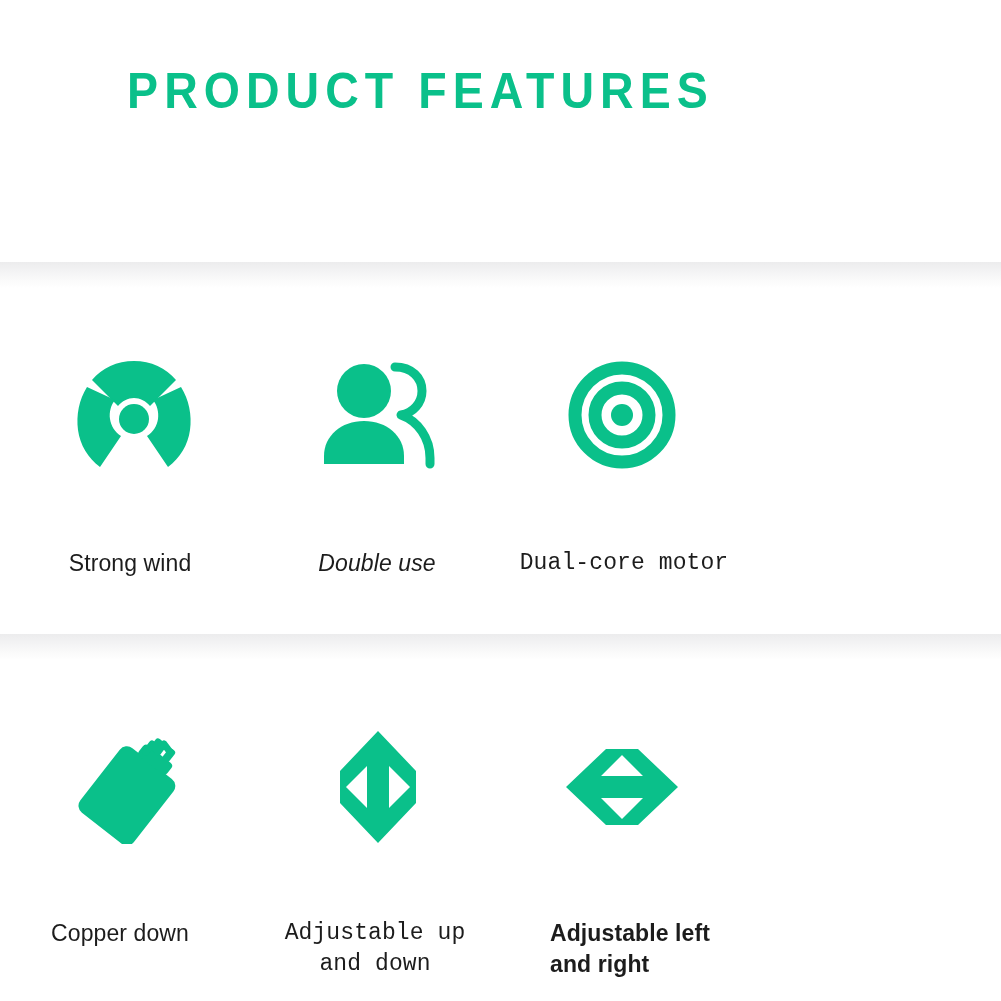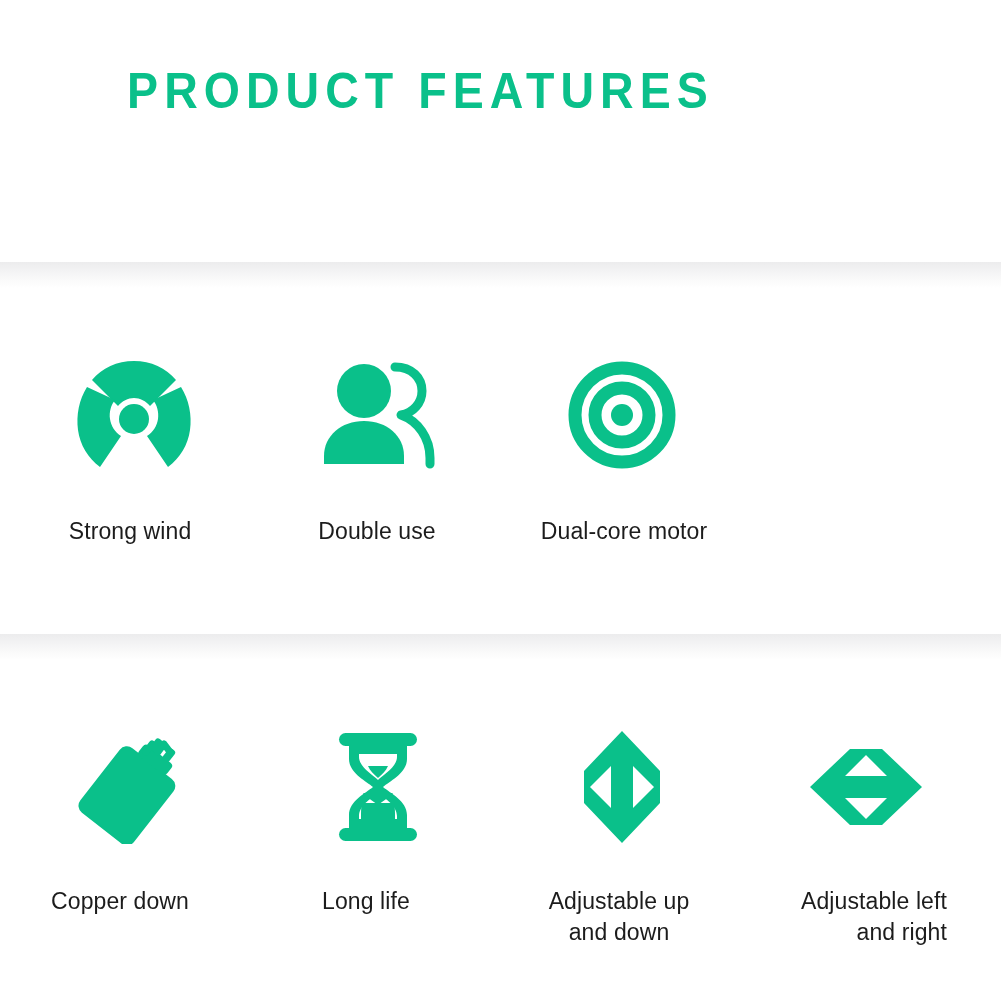--- a/index.html
+++ b/index.html
@@ -79,20 +79,21 @@
     height: 341px;
     padding: 0 12px;
   }
 
   .feature-cell {
     width: 244px;
     display: flex;
     flex-direction: column;
     align-items: center;
     box-sizing: border-box;
+    gap: 32px;
   }
 
   .row-1 .feature-cell { padding-top: 68px; }
   .row-2 .feature-cell { padding-top: 68px; }
 
   .icon-box {
     width: 130px;
     height: 118px;
     display: flex;
     align-items: center;
@@ -106,27 +107,27 @@
     line-height: 31px;
     color: #1c1c1c;
     text-align: center;
     white-space: pre-line;
     letter-spacing: 0.1px;
   }
   .row-2 .feature-label { margin-top: 40px; }
 
   
   .cell-0 .feature-label { transform: translateX(-4px); }
-  .cell-1 .feature-label { transform: translateX(-1px); }
-  .cell-2 .feature-label { transform: translateX(2px); }
+  .cell-1 .feature-label { transform: translateX(-1px); font-style: italic; }
+  .cell-2 .feature-label { transform: translateX(2px); font-family: Liberation Mono, monospace; }
   .cell-3 .feature-label { transform: translateX(10px); }
   .row-2 .cell-0 .feature-label { transform: translateX(-14px); }
   .row-2 .cell-1 .feature-label { transform: translateX(-12px); }
   .row-2 .cell-2 .feature-label { text-align: center; transform: translateX(-3px); }
-  .row-2 .cell-3 .feature-label { text-align: right; transform: translateX(8px); }
+  .row-2 .cell-3 .feature-label { text-align: left; transform: translateX(8px); font-weight: bold; }
 
   svg { display: block; }
 </style>
 </head>
 <body>
 
 <div class="page">
 
   <div class="header">
     <div class="page-title">PRODUCT FEATURES</div>
@@ -195,38 +196,20 @@
               <rect x="44" y="4" width="8" height="14" rx="3"></rect>
               <rect x="60" y="4" width="8" height="14" rx="3"></rect>
             </g>
             <path d="M70 22 L76 14 L82 22 L88 14 L94 22" fill="none" stroke="#0ac08a" stroke-width="7" stroke-linecap="round" stroke-linejoin="round"></path>
           </g>
         </svg>
       </div>
       <div class="feature-label">Copper down</div>
     </div>
 
-    <div class="feature-cell cell-1">
-      <div class="icon-box">
-        <svg width="86" height="108" viewBox="0 0 86 108">
-          <g fill="#0ac08a">
-            <rect x="4" y="0" width="78" height="13" rx="6.5"></rect>
-            <rect x="4" y="95" width="78" height="13" rx="6.5"></rect>
-            <path d="M14 13 L72 13 L72 26 C72 40 55 48 48 54 C55 60 72 68 72 82 L72 95 L14 95 L14 82 C14 68 31 60 38 54 C31 48 14 40 14 26 Z
-                     M24 24 C24 34 38 42 43 47 C48 42 62 34 62 24 L62 21 L24 21 Z
-                     M24 86 L62 86 L62 83 C62 72 48 64 43 60 C38 64 24 72 24 83 Z" fill-rule="evenodd"></path>
-            <path d="M28 60 L58 60 C55 64 48 68 43 72 C38 68 31 64 28 60 Z"></path>
-            <path d="M26 82 L60 82 L60 88 L26 88 Z"></path>
-            <path d="M27 70 L59 70 C60 74 60 79 60 84 L26 84 C26 79 26 74 27 70 Z"></path>
-            <path d="M33 33 L53 33 C51 38 47 41 43 45 C39 41 35 38 33 33 Z"></path>
-          </g>
-        </svg>
-      </div>
-      <div class="feature-label">Long life</div>
-    </div>
 
     <div class="feature-cell cell-2">
       <div class="icon-box">
         <svg width="76" height="112" viewBox="0 0 76 112">
           <g fill="#0ac08a">
             <path d="M38 0 L76 40 L76 62 L49 35 L49 77 L76 50 L76 72 L38 112 L0 72 L0 50 L27 77 L27 35 L0 62 L0 40 Z"></path>
           </g>
         </svg>
       </div>
       <div class="feature-label">Adjustable up

